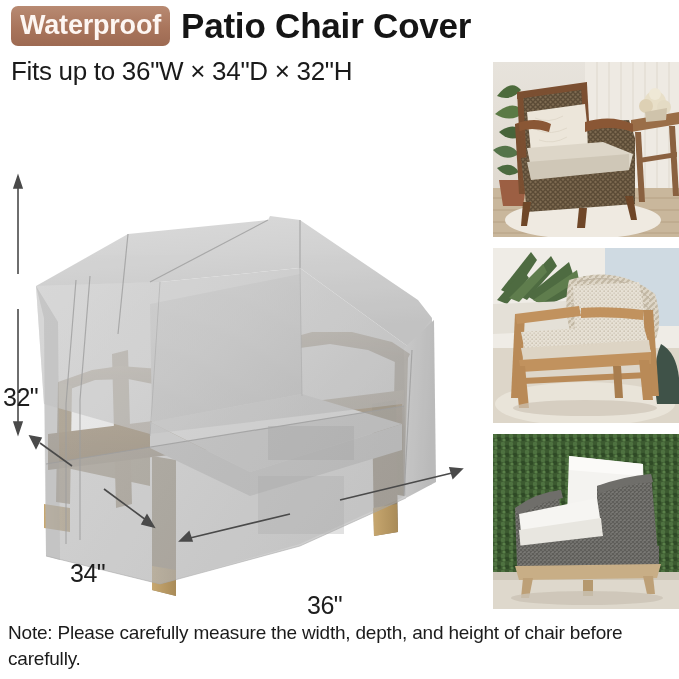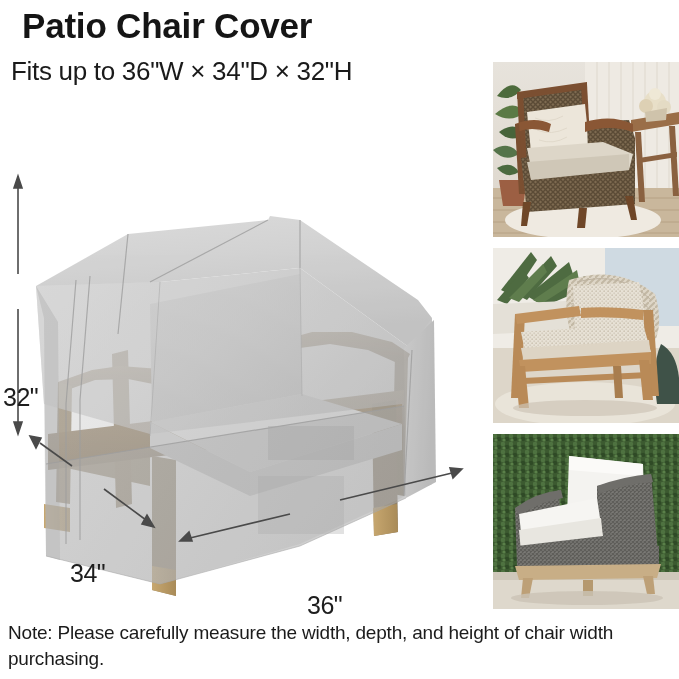--- a/index.html
+++ b/index.html
@@ -121,20 +121,21 @@
     letter-spacing: -0.2px;
   }
 </style>
 </head>
 <body>
 
 <div id="page">
 
   <div id="header">
     <div id="title-row">
+      <span id="waterproof-badge">Waterproof</span>
       <span id="title-text">Patio Chair Cover</span>
     </div>
     <div id="subtitle">Fits up to 36"W × 34"D × 32"H</div>
   </div>
 
   <div id="diagram">
 
     <svg width="480" height="495" viewBox="0 0 480 495">
       <defs>
         <linearGradient id="coverTop" x1="0" y1="0" x2="0.3" y2="1">
@@ -464,15 +465,15 @@
         <path d="M22,132 L168,130 L164,144 L26,146 Z" fill="#c8ae86"></path>
         <path d="M30,144 L40,144 L36,164 L28,164 Z" fill="#bda077"></path>
         <path d="M150,142 L160,142 L162,160 L154,160 Z" fill="#bda077"></path>
         <path d="M90,146 L100,146 L100,162 L90,162 Z" fill="#b5996f"></path>
 
         <ellipse cx="94" cy="164" rx="76" ry="7" fill="#cac3b5" opacity="0.8"></ellipse>
       </svg>
     </div>
   </div>
 
-  <div id="note">Note: Please carefully measure the width, depth, and height of chair width purchasing.</div>
+  <div id="note">Note: Please carefully measure the width, depth, and height of chair before carefully.</div>
 
 </div>
 
 </body></html>

